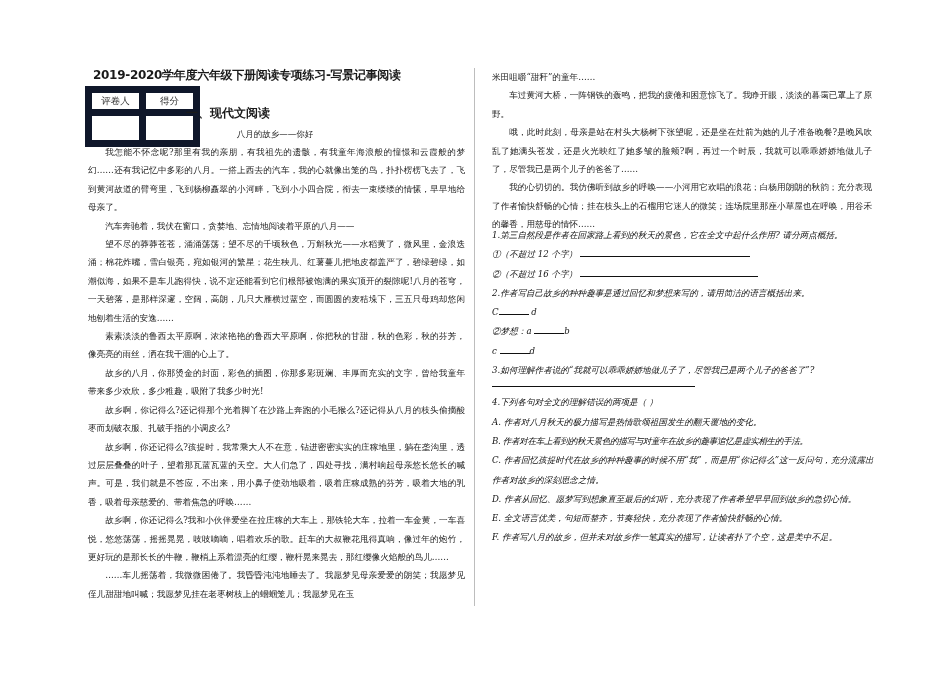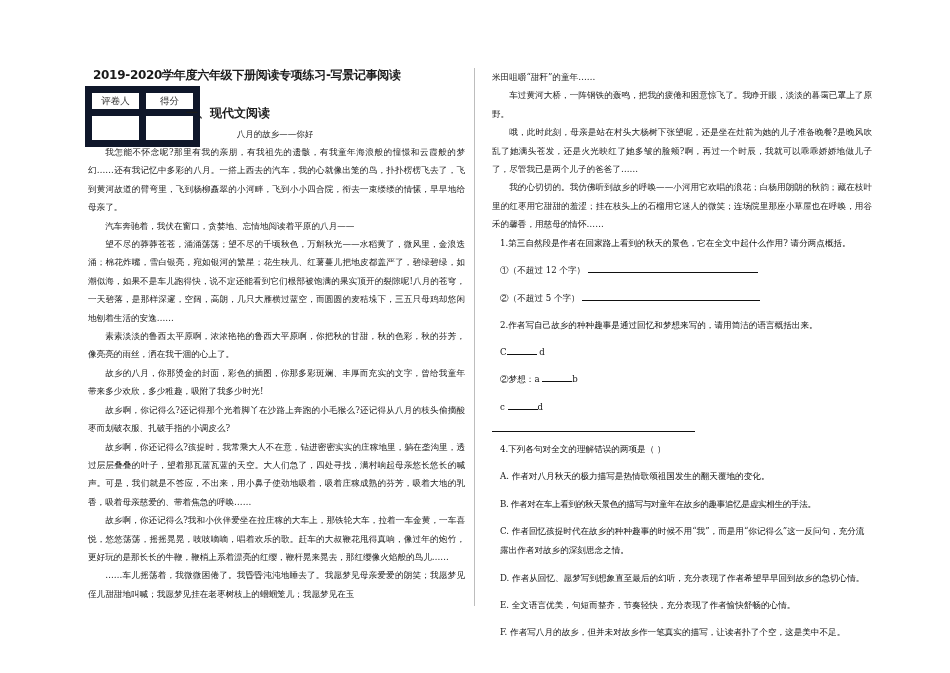--- a/index.html
+++ b/index.html
@@ -36,21 +36,21 @@
   .col-right-story { left: 492px; top: 68px; width: 380px; }
   .p { margin: 0; text-align: justify; }
   .p.ind { text-indent: 2em; }
   .divider {
     position: absolute; left: 474px; top: 68px; width: 1px; height: 538px; background: #bdbdbd;
   }
   .questions {
     position: absolute; left: 492px; top: 226px; width: 382px;
     font-family: "DejaVu Serif", "Liberation Serif", serif; font-size: 8.6px; line-height: 19.3px; color: #111;
   }
-  .q { margin: 8px; }
+  .q { margin: 0; font-style: italic; }
   .blank { display: inline-block; border-bottom: 1px solid #111; height: 10px; vertical-align: baseline; }
   .b-long1 { width: 170px; }
   .b-long2 { width: 178px; }
   .b-short { width: 30px; }
   .b-line { width: 203px; height: 6px; margin-bottom: 6px; display: block; }
 </style>
 </head>
 <body>
 
 <div class="title">2019-2020学年度六年级下册阅读专项练习-写景记事阅读</div>
@@ -82,45 +82,46 @@
   <p class="p ind">故乡啊，你还记得么?我和小伙伴爱坐在拉庄稼的大车上，那铁轮大车，拉着一车金黄，一车喜悦，悠悠荡荡，摇摇晃晃，吱吱嘀嘀，唱着欢乐的歌。赶车的大叔鞭花甩得真响，像过年的炮竹，更好玩的是那长长的牛鞭，鞭梢上系着漂亮的红缨，鞭杆晃来晃去，那红缨像火焰般的鸟儿……</p>
   <p class="p ind">……车儿摇荡着，我微微困倦了。我昏昏沌沌地睡去了。我愿梦见母亲爱爱的朗笑；我愿梦见侄儿甜甜地叫喊；我愿梦见挂在老枣树枝上的蝈蝈笼儿；我愿梦见在玉</p>
 </div>
 
 <div class="divider"></div>
 
 <div class="col col-right-story">
   <p class="p">米田咀嚼“甜秆”的童年……</p>
   <p class="p ind">车过黄河大桥，一阵钢铁的轰鸣，把我的疲倦和困意惊飞了。我睁开眼，淡淡的暮霭已罩上了原野。</p>
   <p class="p ind">哦，此时此刻，母亲是站在村头大杨树下张望呢，还是坐在灶前为她的儿子准备晚餐?是晚风吹乱了她满头苍发，还是火光映红了她多皱的脸颊?啊，再过一个时辰，我就可以乖乖娇娇地做儿子了，尽管我已是两个儿子的爸爸了……</p>
-  <p class="p ind">我的心切切的。我仿佛听到故乡的呼唤——小河用它欢唱的浪花；白杨用朗朗的秋韵；藏在枝叶里的红枣用它甜甜的羞涩；挂在枝头上的石榴用它迷人的微笑；连场院里那座小草屋也在呼唤，用谷禾的馨香，用慈母的情怀……</p>
+  <p class="p ind">我的心切切的。我仿佛听到故乡的呼唤——小河用它欢唱的浪花；白杨用朗朗的秋韵；充分表现了作者愉快舒畅的心情；挂在枝头上的石榴用它迷人的微笑；连场院里那座小草屋也在呼唤，用谷禾的馨香，用慈母的情怀……</p>
 </div>
 
 <div class="questions">
   <p class="q">1.第三自然段是作者在回家路上看到的秋天的景色，它在全文中起什么作用? 请分两点概括。</p>
   <p class="q">
     <span>①（不超过 12 个字）</span>
     <span class="blank b-long1"></span>
   </p>
   <p class="q">
-    <span>②（不超过 5 个字）</span>
+    <span>②（不超过 16 个字）</span>
     <span class="blank b-long2"></span>
   </p>
 
   <p class="q">2.作者写自己故乡的种种趣事是通过回忆和梦想来写的，请用简洁的语言概括出来。</p>
   <p class="q">
     <span>C</span><span class="blank b-short"></span> <span>d</span>
   </p>
   <p class="q">
     <span>②梦想：a</span> <span class="blank b-short"></span><span>b</span>
   </p>
   <p class="q">
     <span>c</span> <span class="blank b-short"></span><span>d</span>
   </p>
 
+  <p class="q">3.如何理解作者说的“我就可以乖乖娇娇地做儿子了，尽管我已是两个儿子的爸爸了”?</p>
   <span class="blank b-line"></span>
 
   <p class="q">4.下列各句对全文的理解错误的两项是（   ）</p>
   <p class="q">A. 作者对八月秋天的极力描写是热情歌颂祖国发生的翻天覆地的变化。</p>
   <p class="q" style="white-space:nowrap;letter-spacing:-0.35px;">B. 作者对在车上看到的秋天景色的描写与对童年在故乡的趣事追忆是虚实相生的手法。</p>
   <p class="q">C. 作者回忆孩提时代在故乡的种种趣事的时候不用“我”，而是用“你记得么”这一反问句，充分流露出作者对故乡的深刻思念之情。</p>
   <p class="q">D. 作者从回忆、愿梦写到想象直至最后的幻听，充分表现了作者希望早早回到故乡的急切心情。</p>
   <p class="q">E. 全文语言优美，句短而整齐，节奏轻快，充分表现了作者愉快舒畅的心情。</p>
   <p class="q">F. 作者写八月的故乡，但并未对故乡作一笔真实的描写，让读者扑了个空，这是美中不足。</p>
 </div>

